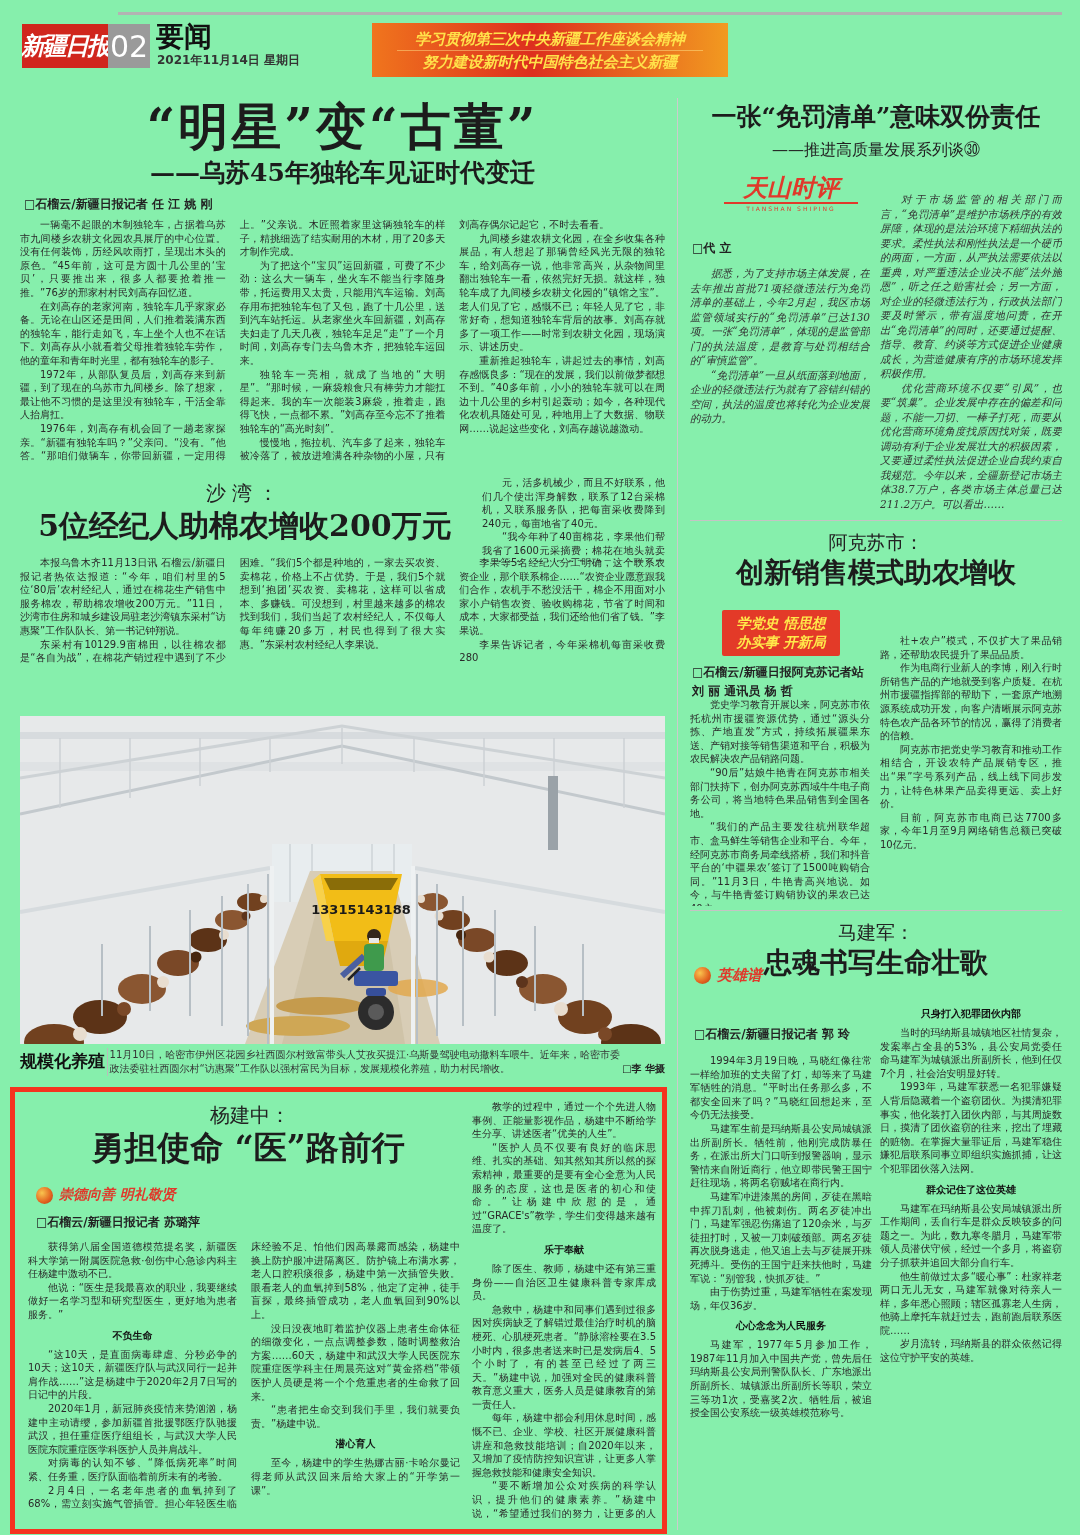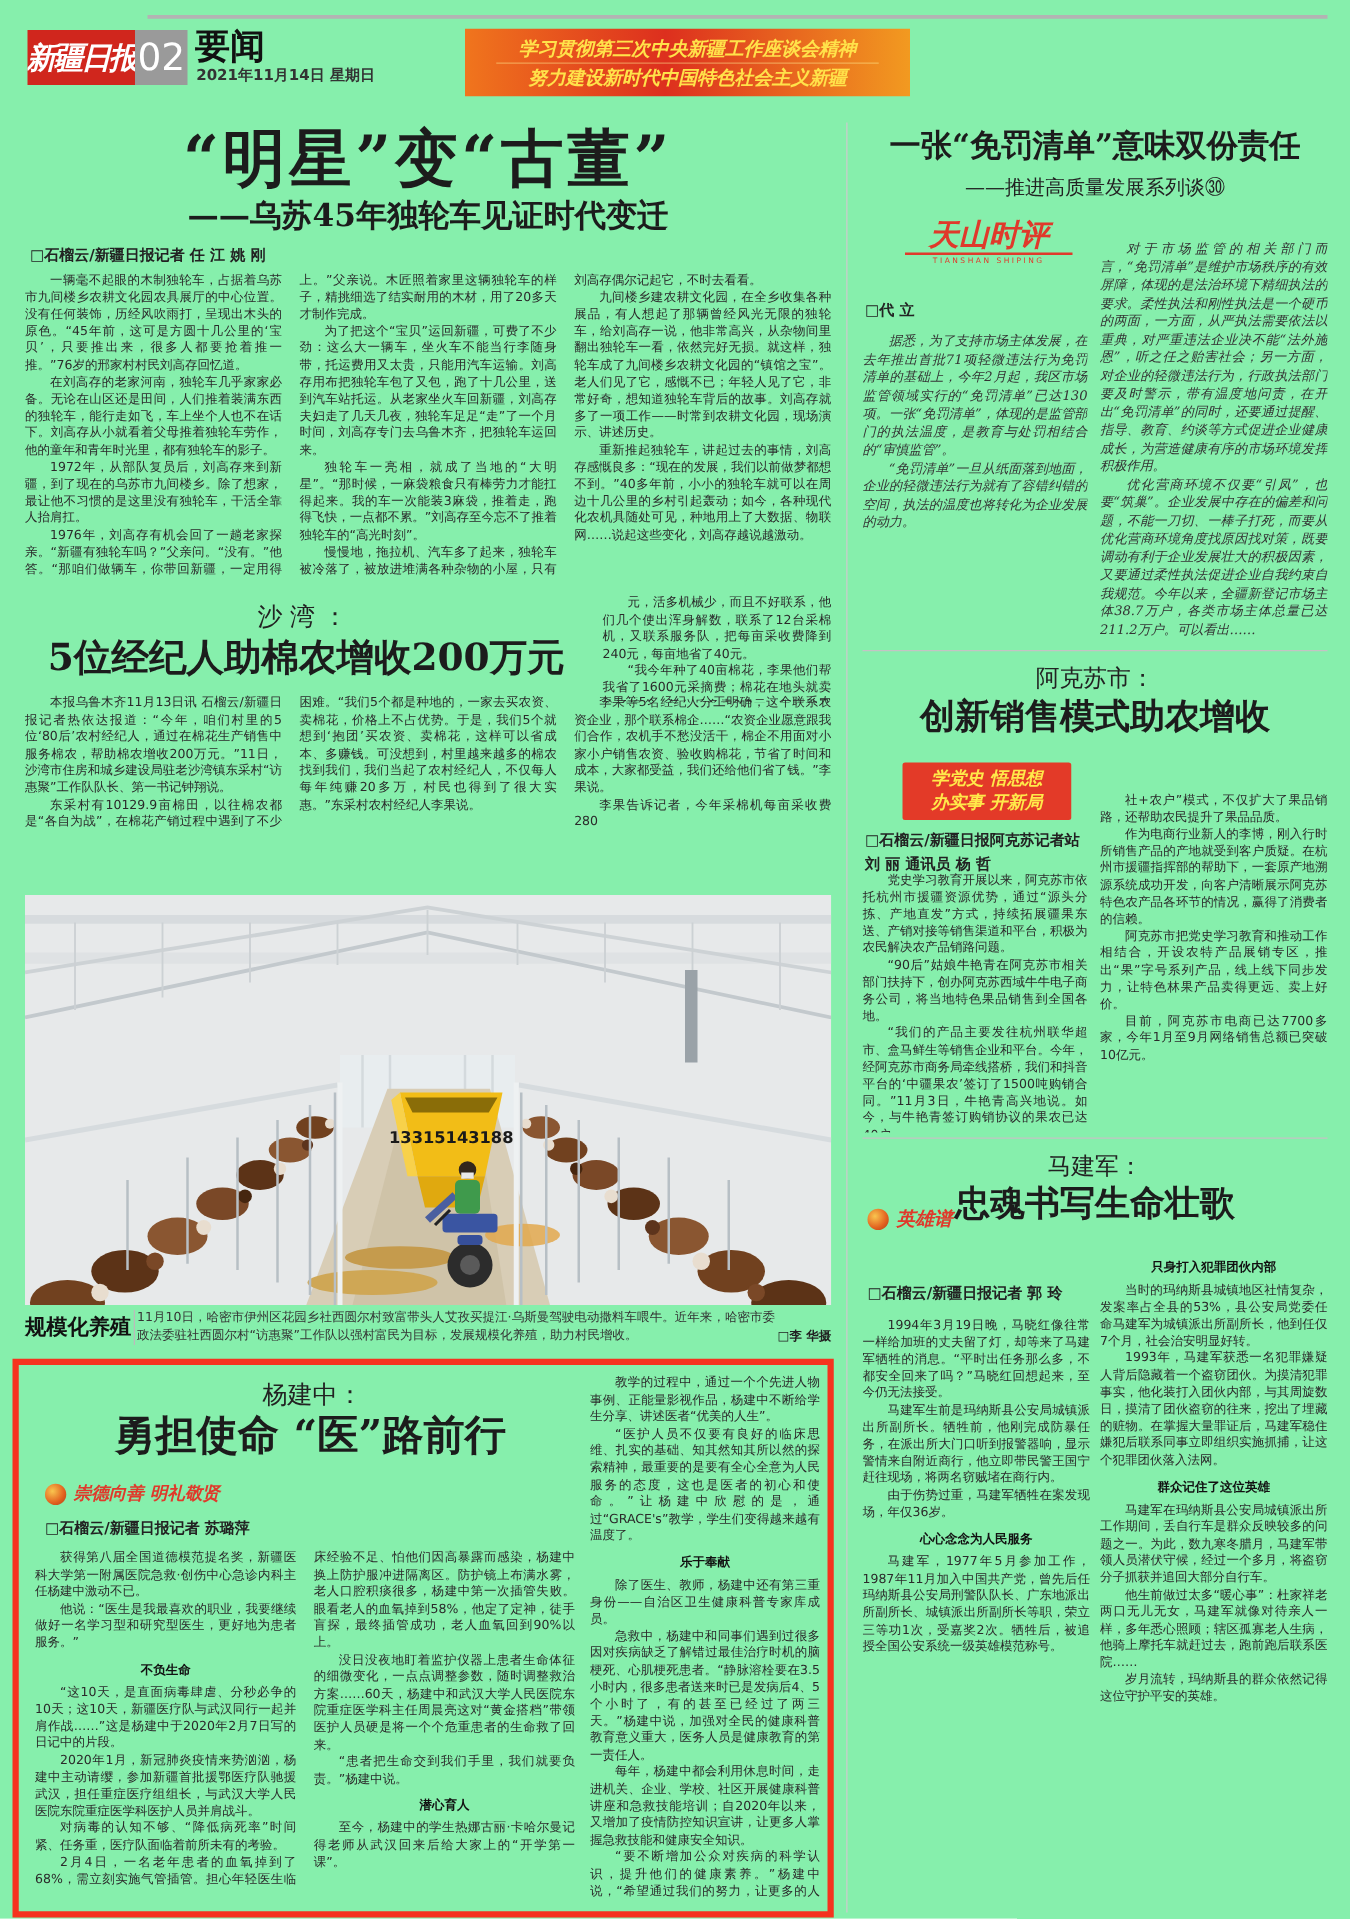--- a/index.html
+++ b/index.html
@@ -253,21 +253,21 @@
       <p>“患者把生命交到我们手里，我们就要负责。”杨建中说。</p>
       <h4 class="subhead">潜心育人</h4>
       <p>至今，杨建中的学生热娜古丽·卡哈尔曼记得老师从武汉回来后给大家上的“开学第一课”。</p>
     </div>
   <div class="abs bodytext" style="left:472px;top:1100px;width:184px;height:418px;">
       <p>教学的过程中，通过一个个先进人物事例、正能量影视作品，杨建中不断给学生分享、讲述医者“优美的人生”。</p>
       <p>“医护人员不仅要有良好的临床思维、扎实的基础、知其然知其所以然的探索精神，最重要的是要有全心全意为人民服务的态度，这也是医者的初心和使命。”让杨建中欣慰的是，通过“GRACE's”教学，学生们变得越来越有温度了。</p>
       <h4 class="subhead">乐于奉献</h4>
       <p>除了医生、教师，杨建中还有第三重身份——自治区卫生健康科普专家库成员。</p>
       <p>急救中，杨建中和同事们遇到过很多因对疾病缺乏了解错过最佳治疗时机的脑梗死、心肌梗死患者。“静脉溶栓要在3.5小时内，很多患者送来时已是发病后4、5个小时了，有的甚至已经过了两三天。”杨建中说，加强对全民的健康科普教育意义重大，医务人员是健康教育的第一责任人。</p>
-      <p>每年，杨建中都会利用休息时间，走进机关、企业、学校、社区开展健康科普讲座和急救技能培训；自2020年以来，又增加了疫情防控知识宣讲，让更多人掌握急救技能和健康安全知识。</p>
+      <p>每年，杨建中都会利用休息时间，感慨不已、企业、学校、社区开展健康科普讲座和急救技能培训；自2020年以来，又增加了疫情防控知识宣讲，让更多人掌握急救技能和健康安全知识。</p>
       <p>“要不断增加公众对疾病的科学认识，提升他们的健康素养。”杨建中说，“希望通过我们的努力，让更多的人健康生活、远离疾病。”</p>
     </div>
 
   <div class="abs serif title" style="left:688px;top:100px;width:376px;font-size:25px;">一张“免罚清单”意味双份责任</div>
   <div class="abs serif kicker" style="left:688px;top:140px;width:376px;font-size:16px;">——推进高质量发展系列谈㉚</div>
   <div class="abs" style="left:724px;top:176px;width:134px;">
     <div class="ts-logo">天山时评</div>
     <div class="ts-sub">TIANSHAN SHIPING</div>
   </div>
   <div class="abs byline" style="left:692px;top:240px;">□代 立</div>
@@ -277,21 +277,21 @@
     </div>
   <div class="abs bodytext kai" style="left:880px;top:192px;width:182px;height:320px;">
       <p>对于市场监管的相关部门而言，“免罚清单”是维护市场秩序的有效屏障，体现的是法治环境下精细执法的要求。柔性执法和刚性执法是一个硬币的两面，一方面，从严执法需要依法以重典，对严重违法企业决不能“法外施恩”，听之任之贻害社会；另一方面，对企业的轻微违法行为，行政执法部门要及时警示，带有温度地问责，在开出“免罚清单”的同时，还要通过提醒、指导、教育、约谈等方式促进企业健康成长，为营造健康有序的市场环境发挥积极作用。</p>
       <p>优化营商环境不仅要“引凤”，也要“筑巢”。企业发展中存在的偏差和问题，不能一刀切、一棒子打死，而要从优化营商环境角度找原因找对策，既要调动有利于企业发展壮大的积极因素，又要通过柔性执法促进企业自我约束自我规范。今年以来，全疆新登记市场主体38.7万户，各类市场主体总量已达211.2万户。可以看出……</p>
     </div>
 
   <div class="hline" style="left:690px;top:520px;width:372px;"></div>
 
   <div class="abs serif kicker" style="left:688px;top:530px;width:376px;font-size:19px;">阿克苏市：</div>
   <div class="abs serif title" style="left:688px;top:554px;width:376px;font-size:28px;">创新销售模式助农增收</div>
-  <div class="abs slogan-box" style="left:722px;top:610px;width:135px;height:46px;">
+  <div class="abs slogan-box" style="left:722px;top:610px;width:118px;height:46px;">
     <div>学党史 悟思想</div>
     <div>办实事 开新局</div>
   </div>
   <div class="abs" style="left:692px;top:664px;">
     <div class="byline">□石榴云/新疆日报阿克苏记者站</div>
     <div class="byline" style="margin-top:2px;">刘 丽 通讯员 杨 哲</div>
   </div>
   <div class="abs bodytext" style="left:690px;top:698px;width:180px;height:208px;">
       <p>党史学习教育开展以来，阿克苏市依托杭州市援疆资源优势，通过“源头分拣、产地直发”方式，持续拓展疆果东送、产销对接等销售渠道和平台，积极为农民解决农产品销路问题。</p>
       <p>“90后”姑娘牛艳青在阿克苏市相关部门扶持下，创办阿克苏西域牛牛电子商务公司，将当地特色果品销售到全国各地。</p>
@@ -309,20 +309,21 @@
   <div class="abs serif kicker" style="left:688px;top:920px;width:376px;font-size:19px;">马建军：</div>
   <div class="abs serif title" style="left:688px;top:944px;width:376px;font-size:28px;">忠魂书写生命壮歌</div>
   <div class="abs logo-row" style="left:694px;top:966px;">
     <span class="circle-icon"></span>
     <span class="red-logo-text" style="font-size:15px;">英雄谱</span>
   </div>
   <div class="abs byline" style="left:694px;top:1026px;">□石榴云/新疆日报记者 郭 玲</div>
   <div class="abs bodytext" style="left:690px;top:1054px;width:182px;height:476px;">
       <p>1994年3月19日晚，马晓红像往常一样给加班的丈夫留了灯，却等来了马建军牺牲的消息。“平时出任务那么多，不都安全回来了吗？”马晓红回想起来，至今仍无法接受。</p>
       <p>马建军生前是玛纳斯县公安局城镇派出所副所长。牺牲前，他刚完成防暴任务，在派出所大门口听到报警器响，显示警情来自附近商行，他立即带民警王国宁赶往现场，将两名窃贼堵在商行内。</p>
+      <p>马建军冲进漆黑的房间，歹徒在黑暗中挥刀乱刺，他被刺伤。两名歹徒冲出门，马建军强忍伤痛追了120余米，与歹徒扭打时，又被一刀刺破颈部。两名歹徒再次脱身逃走，他又追上去与歹徒展开殊死搏斗。受伤的王国宁赶来扶他时，马建军说：“别管我，快抓歹徒。”</p>
       <p>由于伤势过重，马建军牺牲在案发现场，年仅36岁。</p>
       <h4 class="subhead">心心念念为人民服务</h4>
       <p>马建军，1977年5月参加工作，1987年11月加入中国共产党，曾先后任玛纳斯县公安局刑警队队长、广东地派出所副所长、城镇派出所副所长等职，荣立三等功1次，受嘉奖2次。牺牲后，被追授全国公安系统一级英雄模范称号。</p>
     </div>
   <div class="abs bodytext" style="left:880px;top:1000px;width:182px;height:530px;">
       <h4 class="subhead">只身打入犯罪团伙内部</h4>
       <p>当时的玛纳斯县城镇地区社情复杂，发案率占全县的53%，县公安局党委任命马建军为城镇派出所副所长，他到任仅7个月，社会治安明显好转。</p>
       <p>1993年，马建军获悉一名犯罪嫌疑人背后隐藏着一个盗窃团伙。为摸清犯罪事实，他化装打入团伙内部，与其周旋数日，摸清了团伙盗窃的往来，挖出了埋藏的赃物。在掌握大量罪证后，马建军稳住嫌犯后联系同事立即组织实施抓捕，让这个犯罪团伙落入法网。</p>
       <h4 class="subhead">群众记住了这位英雄</h4>
       <p>马建军在玛纳斯县公安局城镇派出所工作期间，丢自行车是群众反映较多的问题之一。为此，数九寒冬腊月，马建军带领人员潜伏守候，经过一个多月，将盗窃分子抓获并追回大部分自行车。</p>

